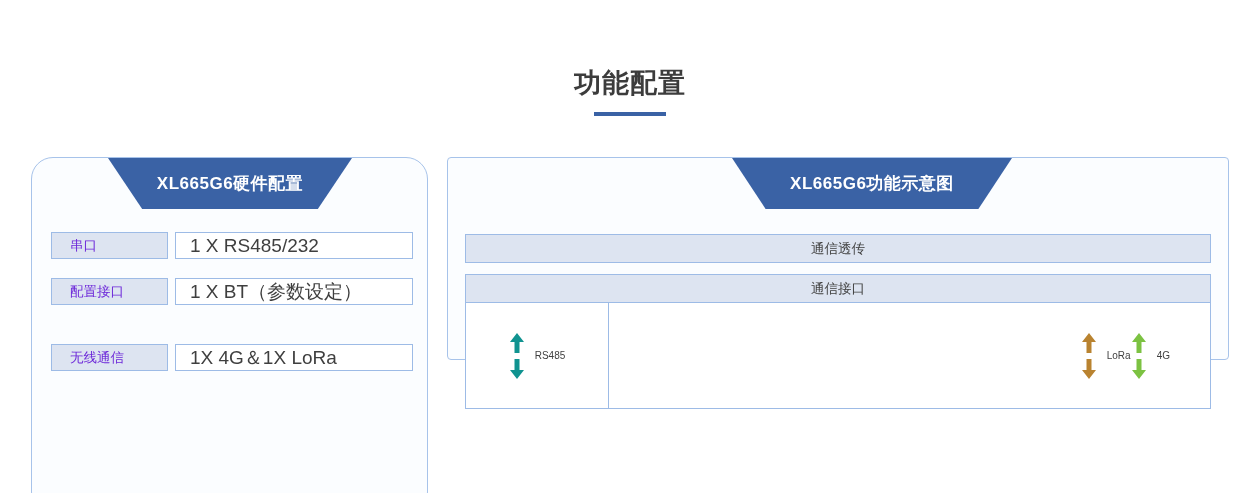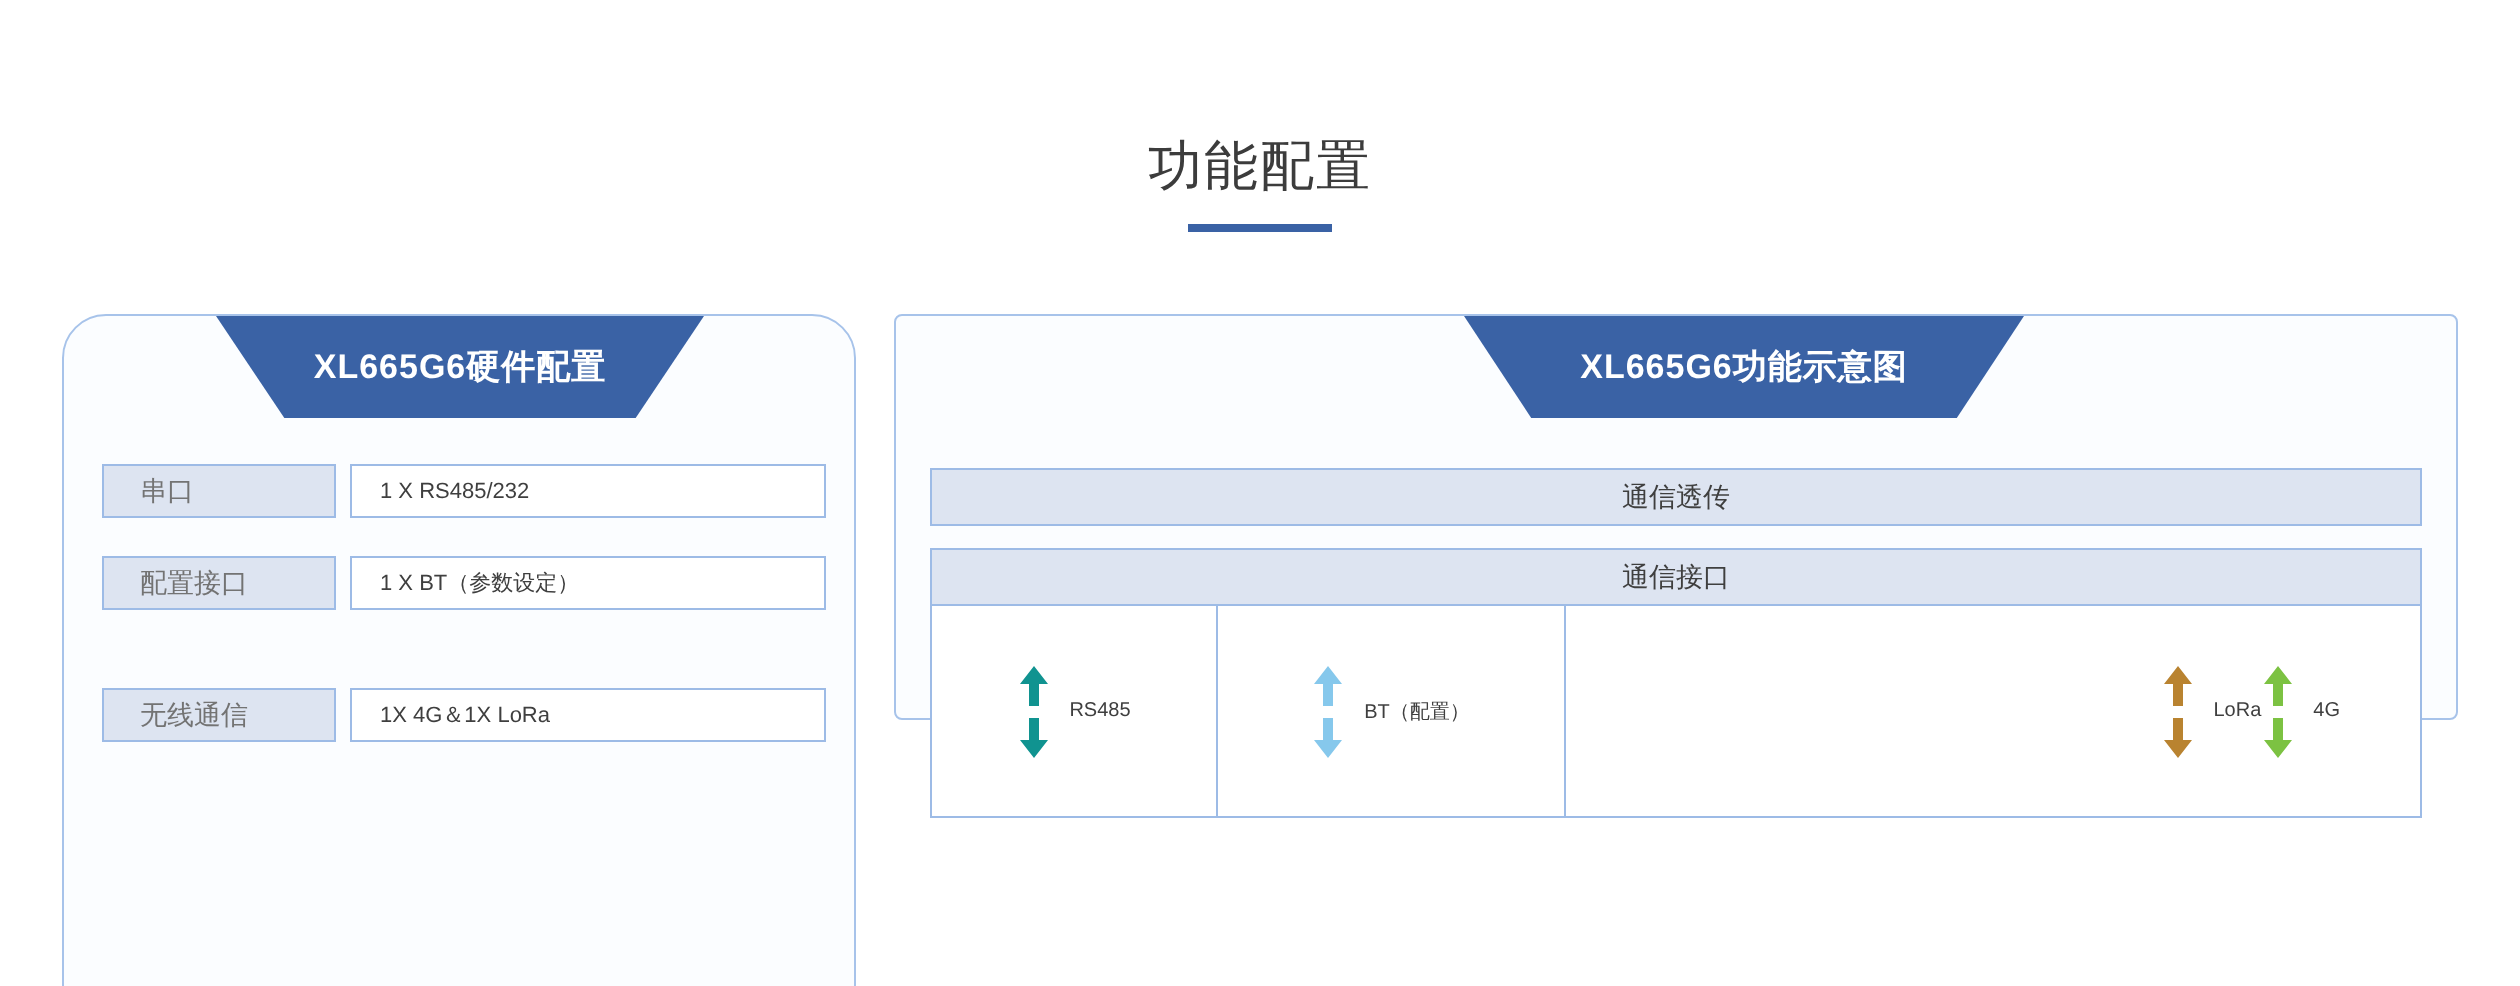--- a/index.html
+++ b/index.html
@@ -19,21 +19,21 @@
   
   .page-title-wrap {
     position: absolute;
     left: 0;
     top: 66px;
     width: 1260px;
     text-align: center;
   }
   .page-title {
     font-size: 27px;
-    font-weight: normal;
+    font-weight: bold;
     color: #3c3c3c;
     letter-spacing: 1px;
     line-height: 34px;
   }
   .title-rule {
     width: 72px;
     height: 4px;
     background: #3a62a5;
     margin: 12px auto 0 auto;
   }
@@ -94,32 +94,32 @@
   .spec-label {
     width: 117px;
     height: 27px;
     box-sizing: border-box;
     background: #dde4f1;
     border: 1px solid #9dbbe6;
     display: flex;
     align-items: center;
     padding-left: 18px;
     font-size: 13.5px;
-    color: #737373;
+    color: #6d28d9;
   }
   .spec-value {
     flex: 1;
     height: 27px;
     box-sizing: border-box;
     background: #ffffff;
     border: 1px solid #9dbbe6;
     display: flex;
     align-items: center;
     padding-left: 14px;
-    font-size: 11px;
+    font-size: 19px;
     color: #3f3f3f;
     margin-left: 7px;
   }
 
   
   .diagram {
     position: absolute;
     left: 17px;
     top: 76px;
     width: 746px;
@@ -216,31 +216,20 @@
           <span>
             <svg class="arrow-svg" width="16" height="46" viewBox="0 0 16 46" aria-hidden="true">
               <path d="M8 0 L15 9 L10.5 9 L10.5 20 L5.5 20 L5.5 9 L1 9 Z" fill="#109390"></path>
               <path d="M8 46 L15 37 L10.5 37 L10.5 26 L5.5 26 L5.5 37 L1 37 Z" fill="#109390"></path>
             </svg>
           </span>
           <span class="iface-label">RS485</span>
         </div>
       </div>
 
-      <div class="iface-cell cell-bt">
-        <div class="iface-item">
-          <span>
-            <svg class="arrow-svg" width="16" height="46" viewBox="0 0 16 46" aria-hidden="true">
-              <path d="M8 0 L15 9 L10.5 9 L10.5 20 L5.5 20 L5.5 9 L1 9 Z" fill="#86c8ec"></path>
-              <path d="M8 46 L15 37 L10.5 37 L10.5 26 L5.5 26 L5.5 37 L1 37 Z" fill="#86c8ec"></path>
-            </svg>
-          </span>
-          <span class="iface-label">BT（配置）</span>
-        </div>
-      </div>
 
       <div class="iface-cell cell-wide">
 
         <div class="iface-item">
           <span>
             <svg class="arrow-svg" width="16" height="46" viewBox="0 0 16 46" aria-hidden="true">
               <path d="M8 0 L15 9 L10.5 9 L10.5 20 L5.5 20 L5.5 9 L1 9 Z" fill="#b98330"></path>
               <path d="M8 46 L15 37 L10.5 37 L10.5 26 L5.5 26 L5.5 37 L1 37 Z" fill="#b98330"></path>
             </svg>
           </span>

